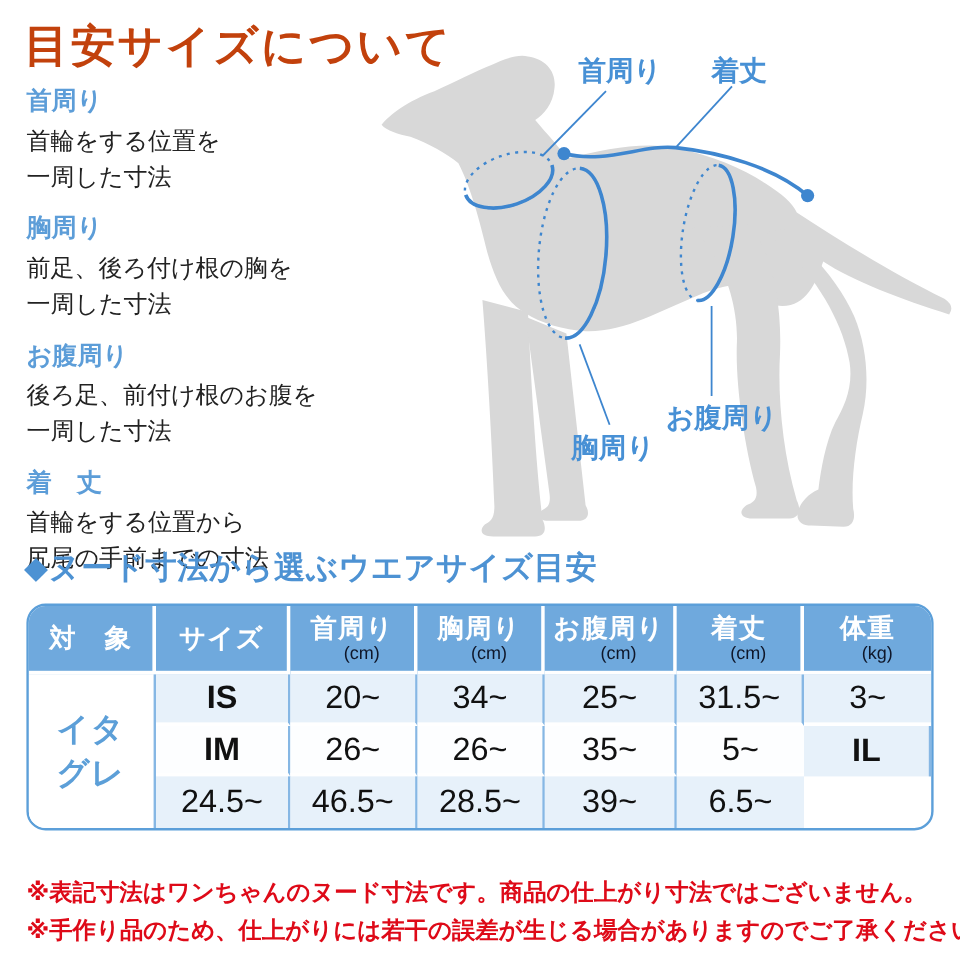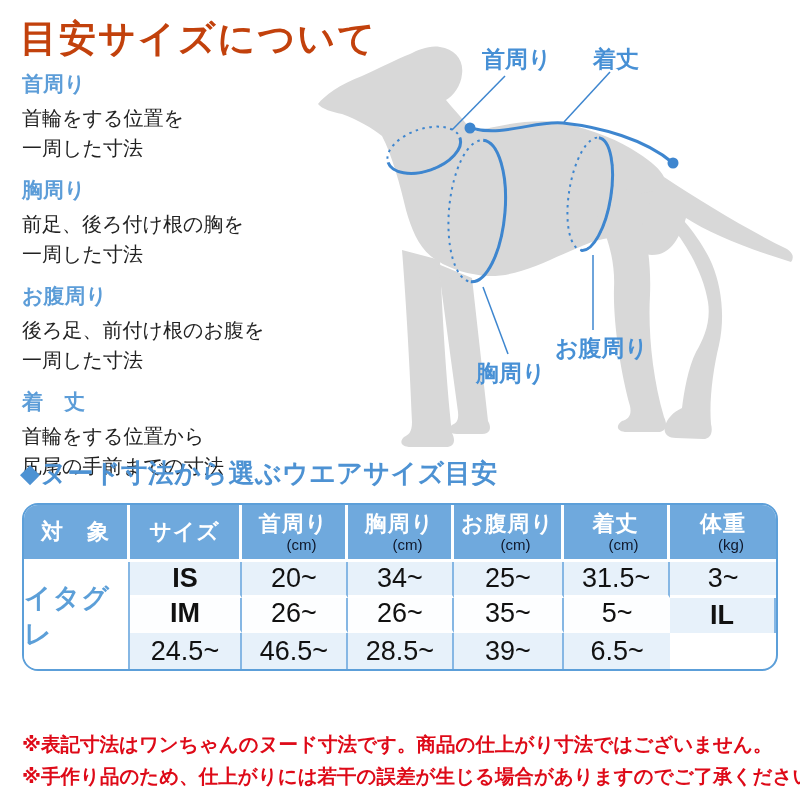--- a/index.html
+++ b/index.html
@@ -27,39 +27,39 @@
   .dg-length{left:293px;top:4px;}
   .dg-chest{left:176px;top:318px;}
   .dg-belly{left:255px;top:293px;}
   
   .section-heading{
     position:absolute;left:20px;top:456px;
     font-size:26px;font-weight:bold;color:#4D92D3;letter-spacing:0.5px;
   }
   
   .size-table{
-    position:absolute;left:22px;top:503px;width:756px;height:168px;
+    position:absolute;left:22px;top:503px;width:756px;height:189px;
     border:2px solid #5C9FD9;border-radius:16px;overflow:hidden;background:#fff;
     display:grid;
     grid-template-columns:106px 112px 1fr 1fr 1.04fr 1fr 1fr;
     grid-template-rows:57px 1fr 1fr 1fr;
   }
   .st-cell{
     display:flex;flex-direction:column;align-items:center;justify-content:center;
     border-right:2px solid #86B7E4;border-bottom:3px solid #fff;
   }
   .st-head{background:#6FA9DD;border-right:3px solid #fff;}
   .st-head .st-hlabel{font-size:22px;font-weight:bold;color:#fff;line-height:1.05;letter-spacing:1px;}
   .st-head .st-hunit{font-size:15px;color:#0f172a;line-height:1;margin-top:2px;margin-left:16px;}
   .st-last-col{border-right:none;}
   .st-row-blue{background:#E7F1FA;}
   .st-row-white{background:#FDFEFF;}
   .st-bottom{border-bottom:none;justify-content:center;}
   .st-target{grid-row:2 / span 3;background:#fff;border-bottom:none;}
-  .st-target-label{font-size:27px;font-weight:bold;color:#5C9FD8;letter-spacing:1px;}
+  .st-target-label{font-size:27px;font-weight:bold;color:#5C9FD8;letter-spacing:1px;margin-left:23px;}
   .st-size{font-size:27px;font-weight:bold;color:#111;}
   .st-val{font-size:27px;color:#111;}
   
   .notes{position:absolute;left:22px;top:728px;width:770px;}
   .note-line{font-size:19.5px;font-weight:bold;color:#DE0A18;line-height:32px;white-space:nowrap;}
 </style>
 </head>
 <body>
 
 <div class="screen">

